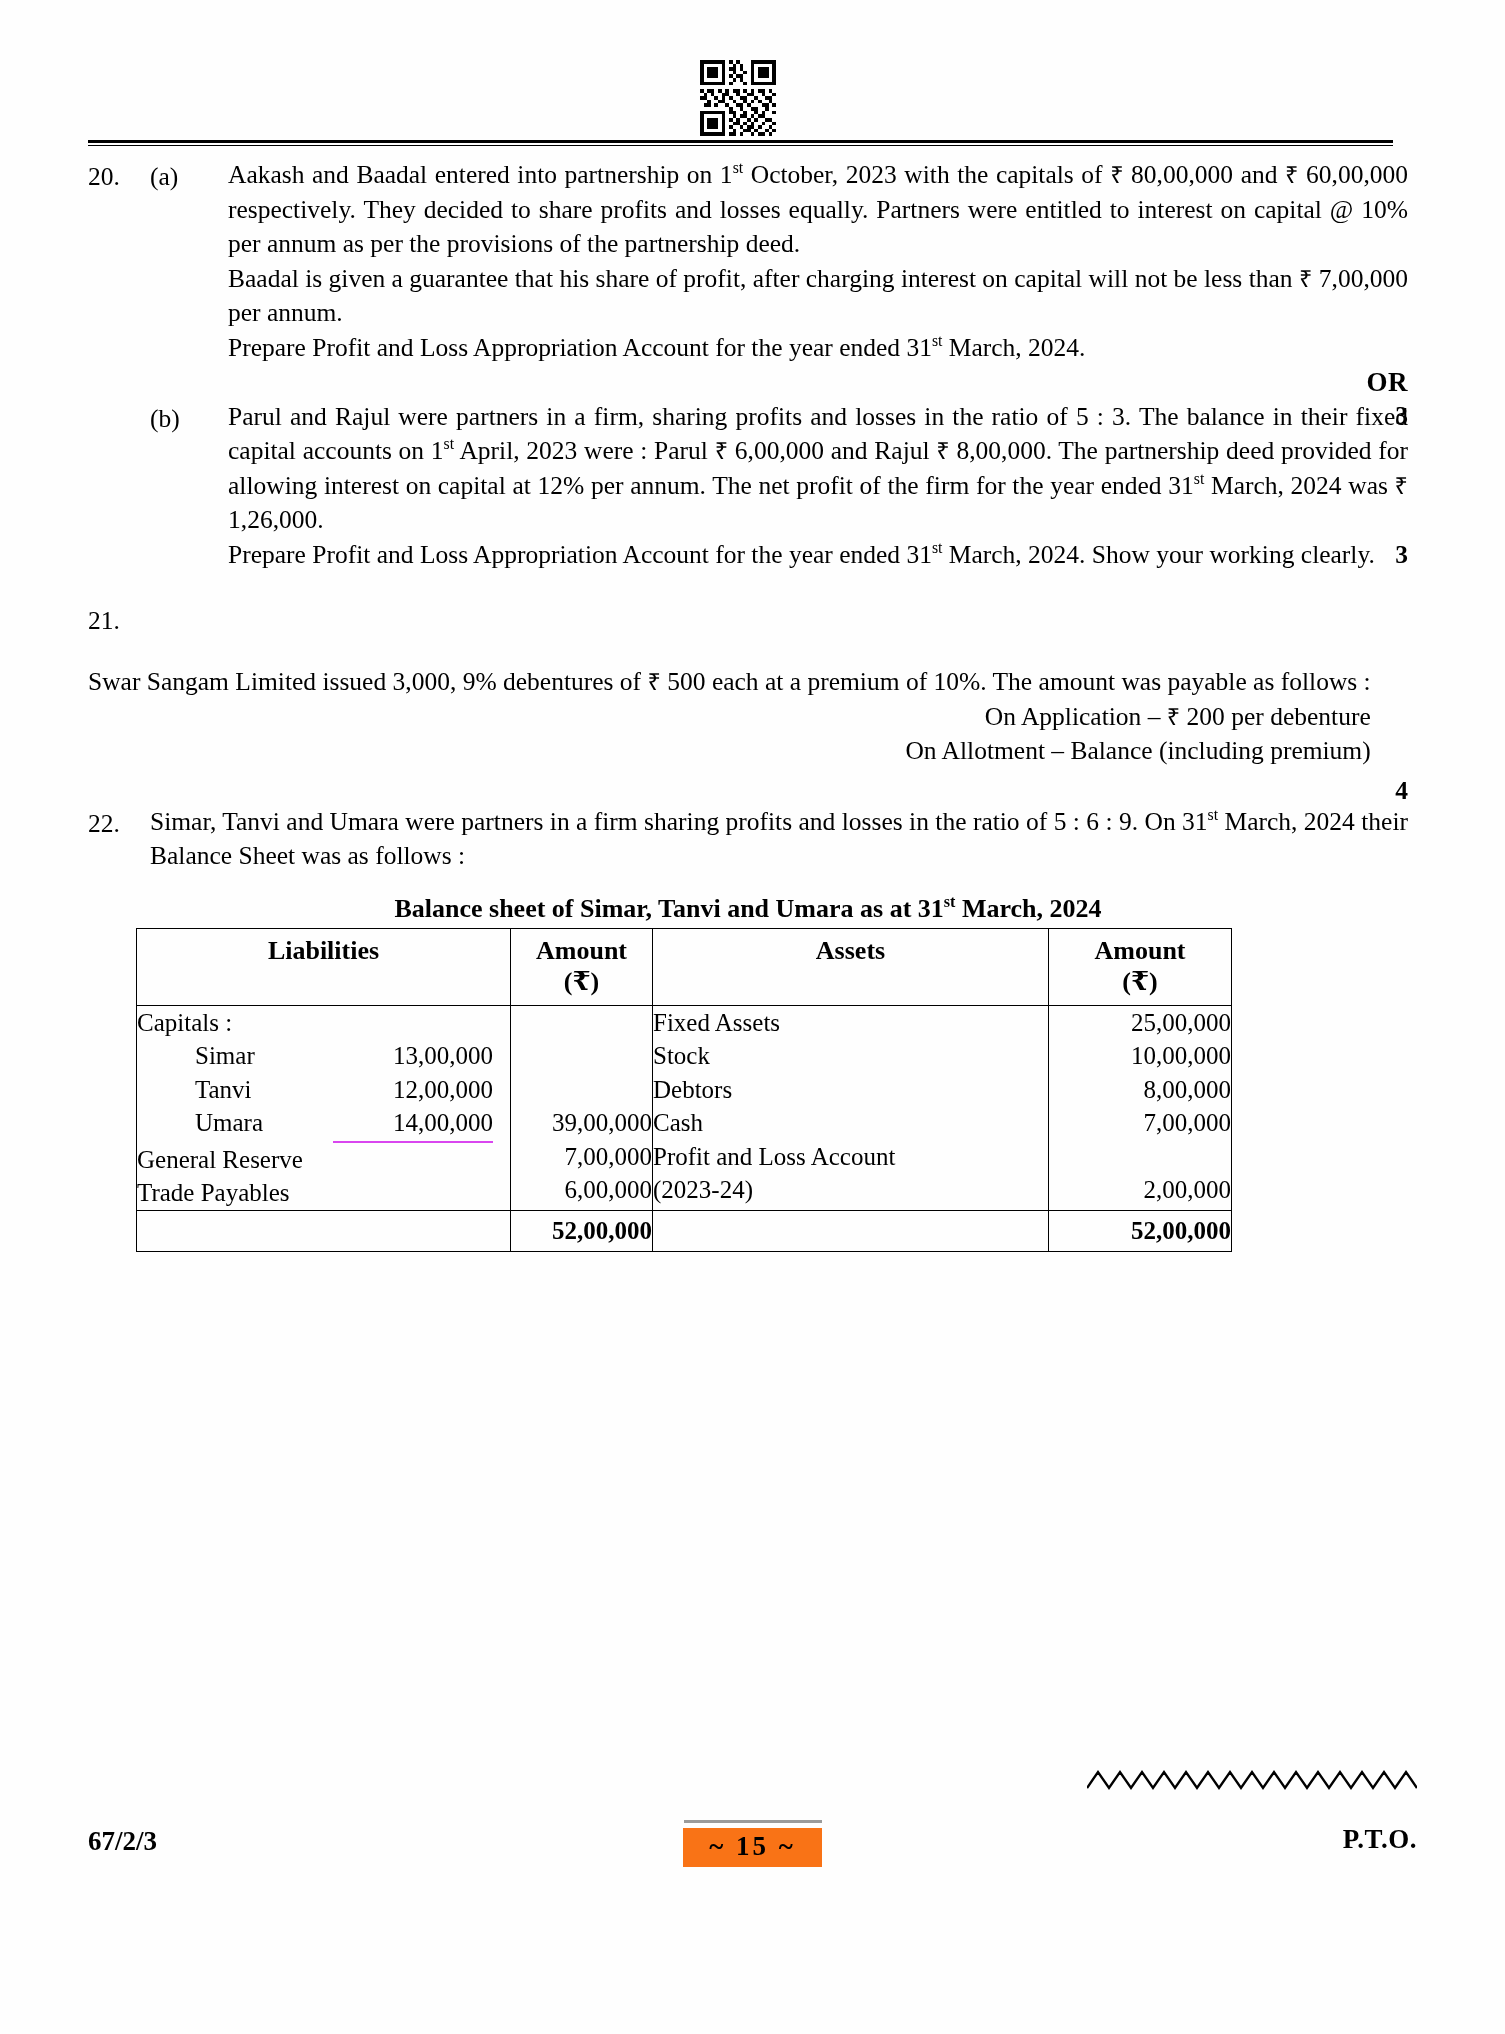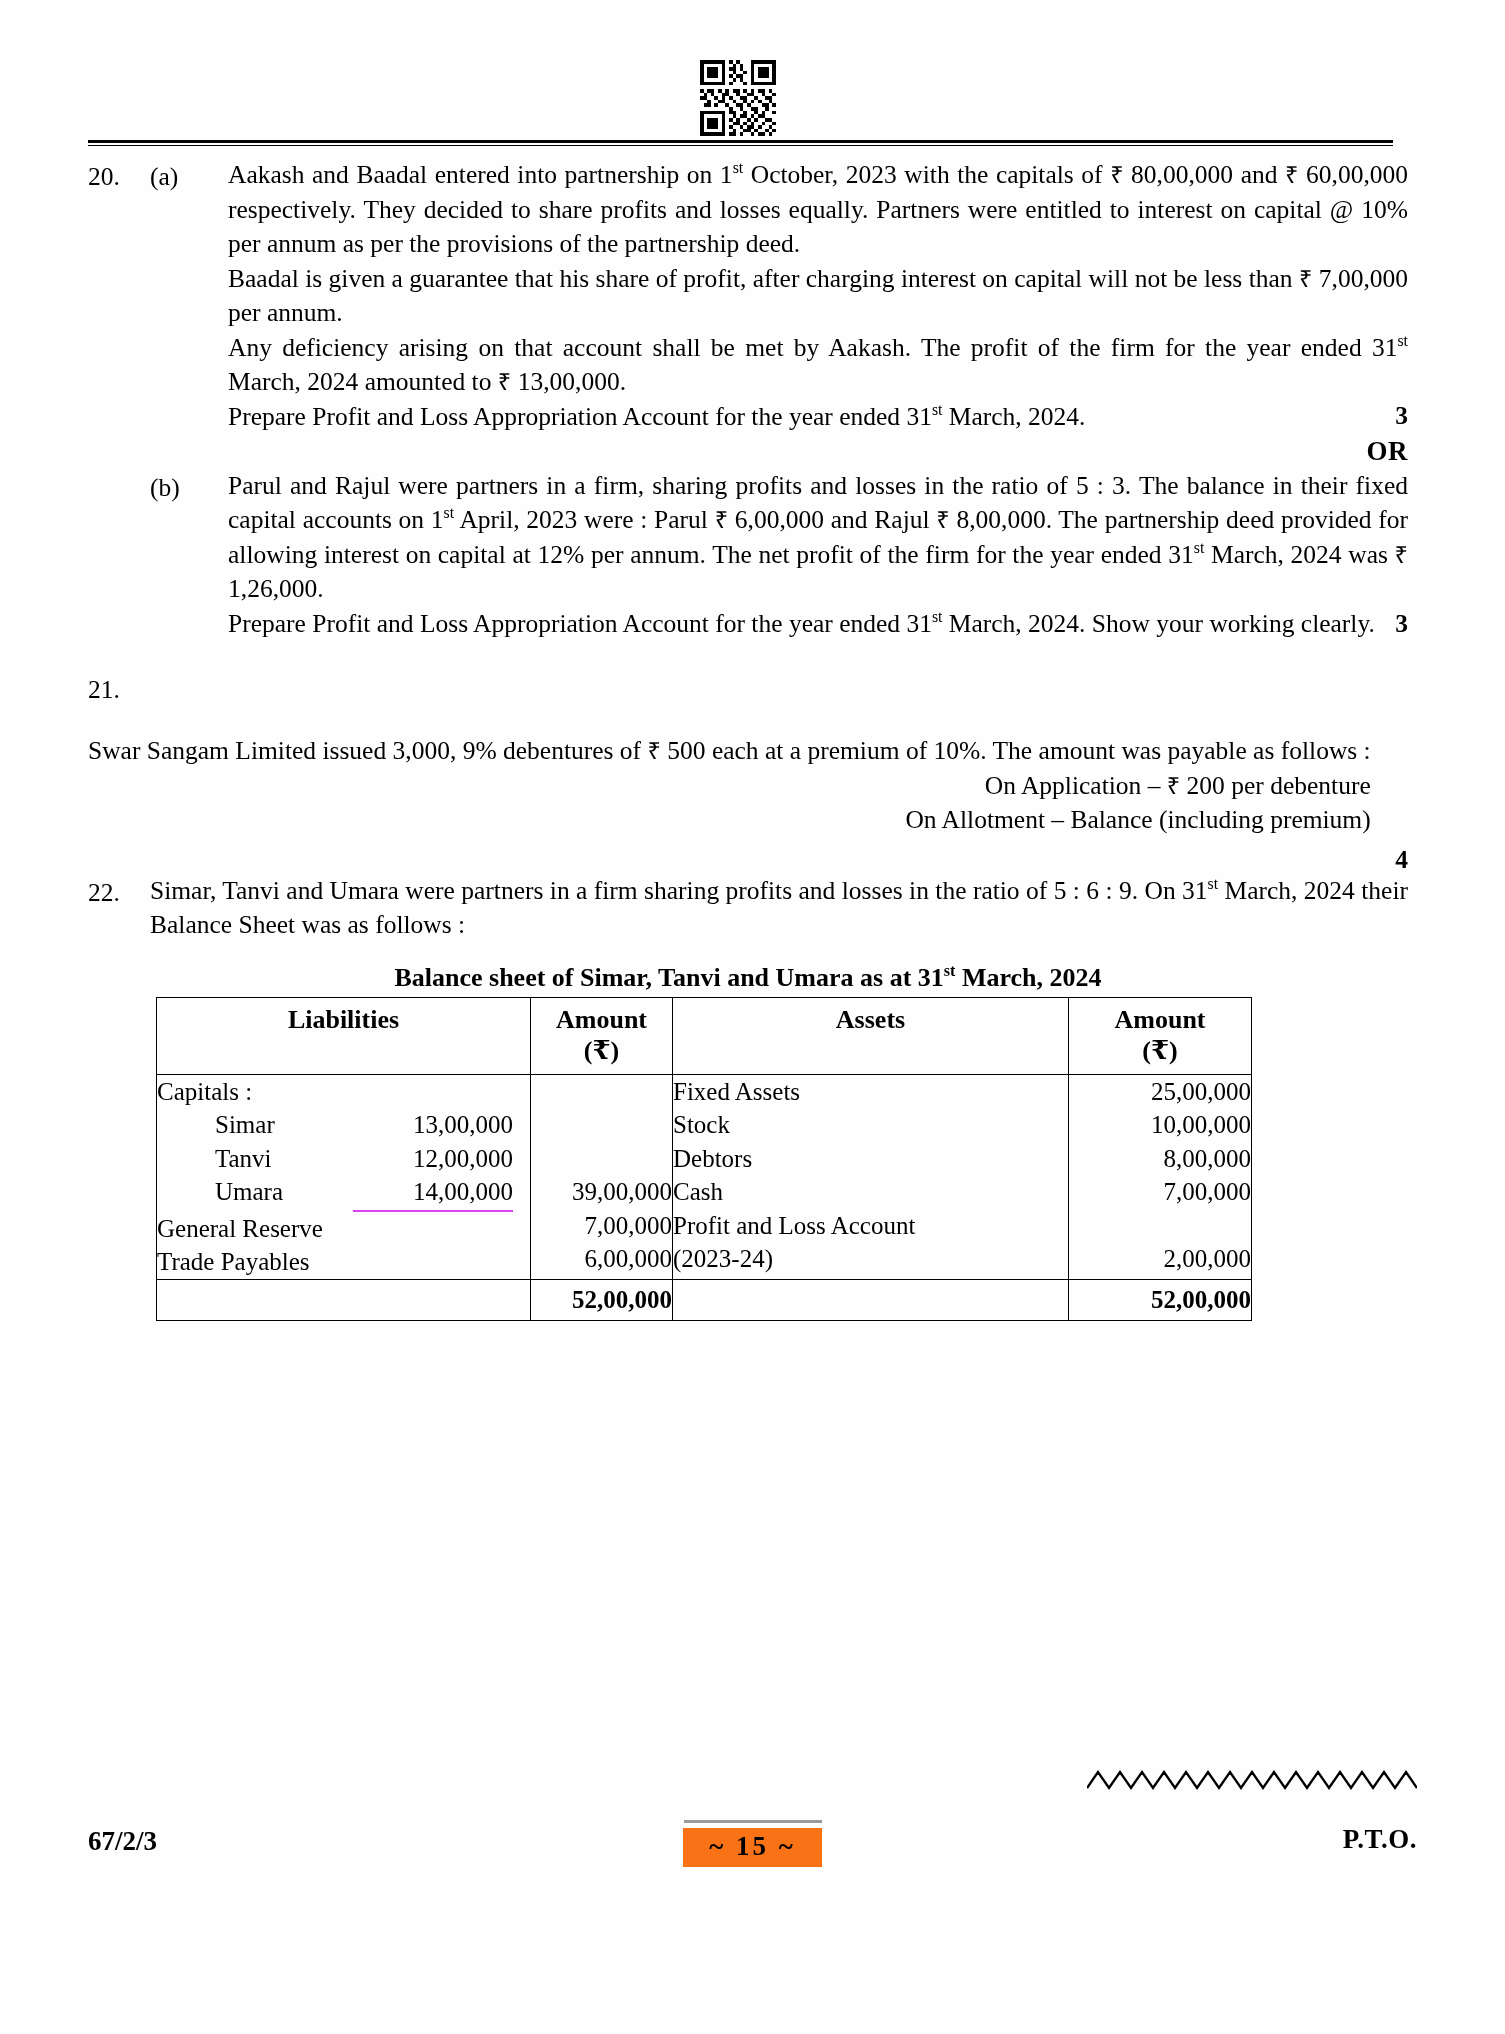--- a/index.html
+++ b/index.html
@@ -113,21 +113,21 @@
   .bs-title {
     font-size: 26px;
     font-weight: bold;
     text-align: center;
     margin-top: 20px;
     margin-bottom: 4px;
   }
   table.balance-sheet {
     border-collapse: collapse;
     width: 1095px;
-    margin-left: 68px;
+    margin-left: 48px;
     font-size: 25px;
     table-layout: fixed;
   }
   table.balance-sheet th,
   table.balance-sheet td {
     border: 1.6px solid #000;
     padding: 0;
     vertical-align: top;
   }
   table.balance-sheet thead th {
@@ -319,21 +319,20 @@
   <div class="top-rule"></div>
 
   <div class="content">
 
     <div class="qrow" style="position:relative;">
       <div class="qnum">20.</div>
       <div class="qsub">(a)</div>
       <div class="qbody">
         <p>Aakash and Baadal entered into partnership on 1<sup class="ord">st</sup> October, 2023 with the capitals of <span class="rupee">₹</span> 80,00,000 and <span class="rupee">₹</span> 60,00,000 respectively. They decided to share profits and losses equally. Partners were entitled to interest on capital @ 10% per annum as per the provisions of the partnership deed.</p>
         <p>Baadal is given a guarantee that his share of profit, after charging interest on capital will not be less than <span class="rupee">₹</span> 7,00,000 per annum.</p>
-        <p>Any deficiency arising on that account shall be met by Aakash. The profit of the firm for the year ended 31<sup class="ord">st</sup> March, 2024 amounted to <span class="rupee">₹</span> 13,00,000.</p>
         <p>Prepare Profit and Loss Appropriation Account for the year ended 31<sup class="ord">st</sup> March, 2024.</p>
       </div>
       <div class="marks" style="bottom: 0px; top: 241px;">3</div>
     </div>
 
     <div class="or">OR</div>
 
     <div class="qrow" style="position:relative;">
       <div class="qnum"></div>
       <div class="qsub">(b)</div>

